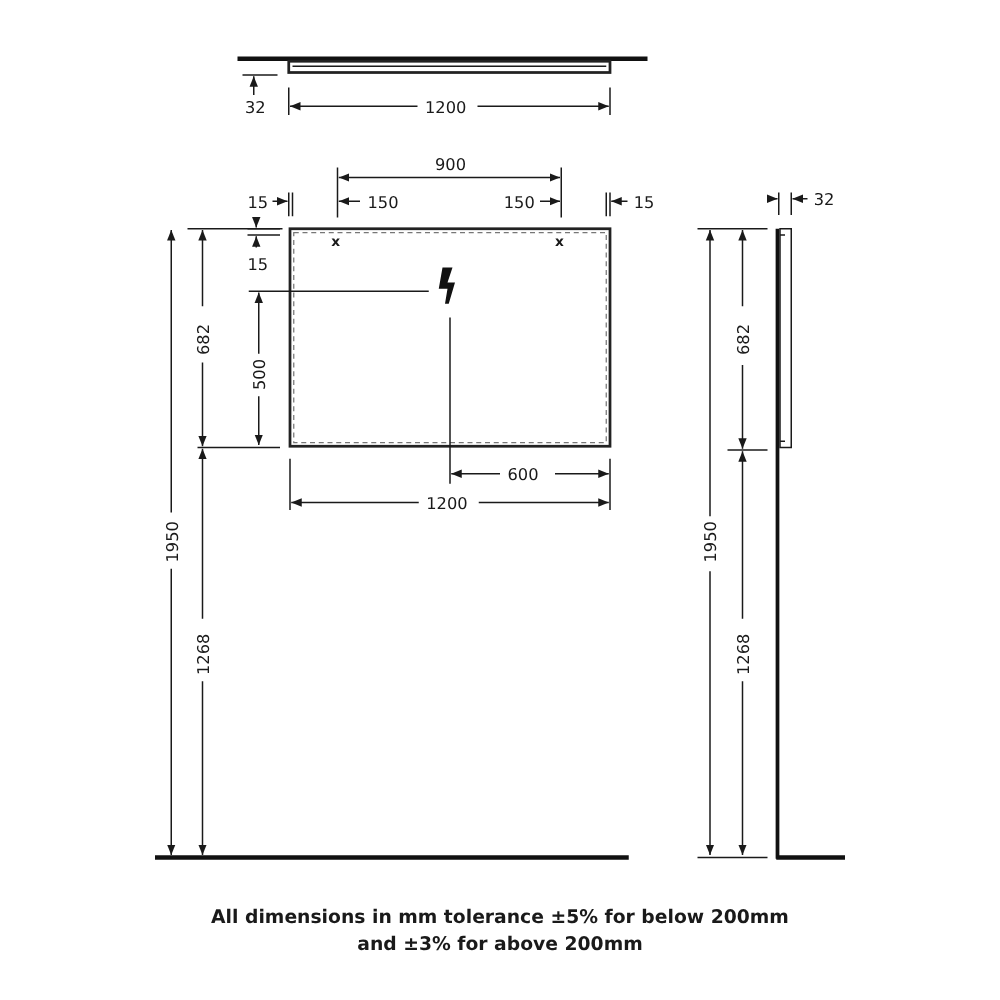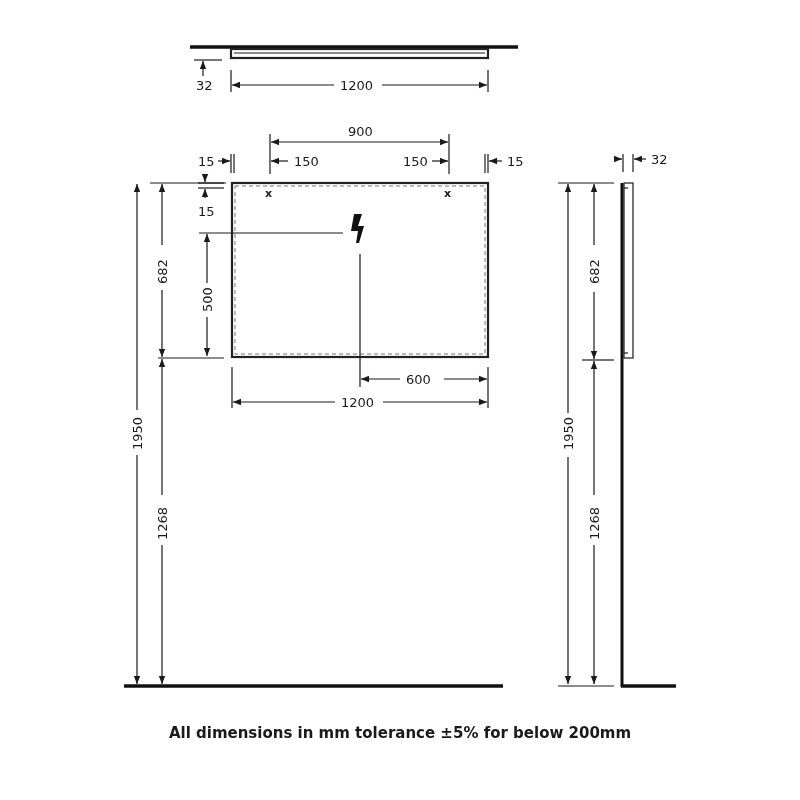--- a/index.html
+++ b/index.html
@@ -140,13 +140,14 @@
     <line class="thin" x1="594" y1="361" x2="594" y2="495" marker-start="url(#ah)"></line>
     <line class="thin" x1="594" y1="545" x2="594" y2="684" marker-end="url(#ah)"></line>
     <text transform="translate(599,540) rotate(-90)">1268</text>
 
     <line class="thin" x1="558" y1="686" x2="614" y2="686"></line>
   </g>
 </svg>
 
 <div class="footer">
   <div>All dimensions in mm tolerance ±5% for below 200mm</div>
+  <div>and ±3% for above 200mm</div>
 </div>
 
 </body></html>

